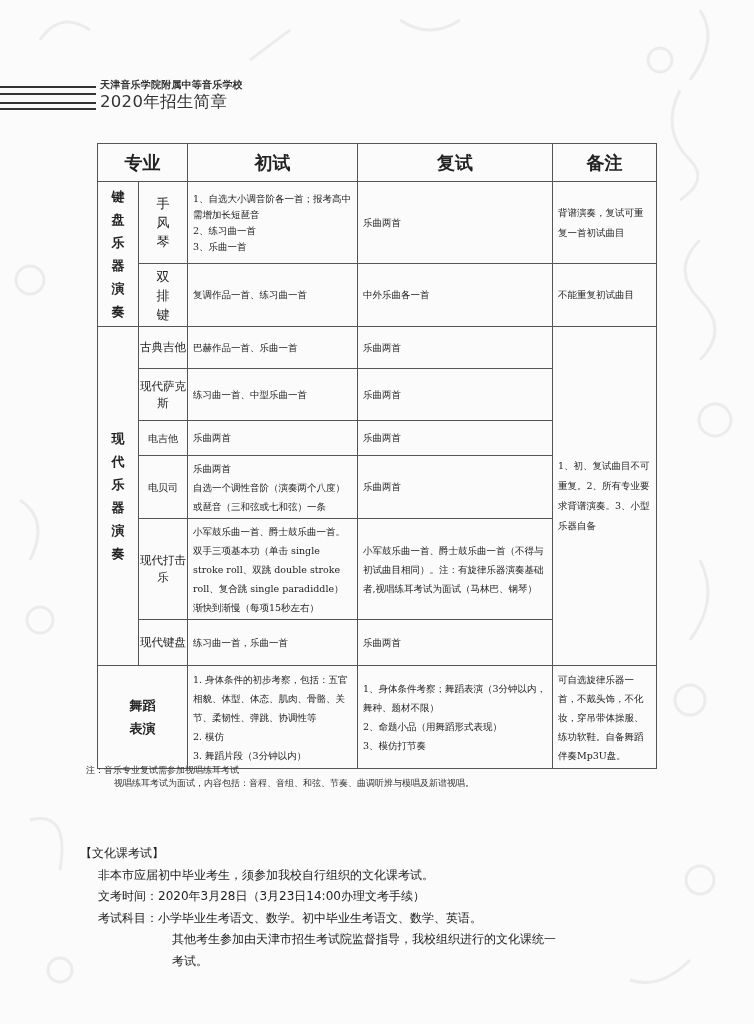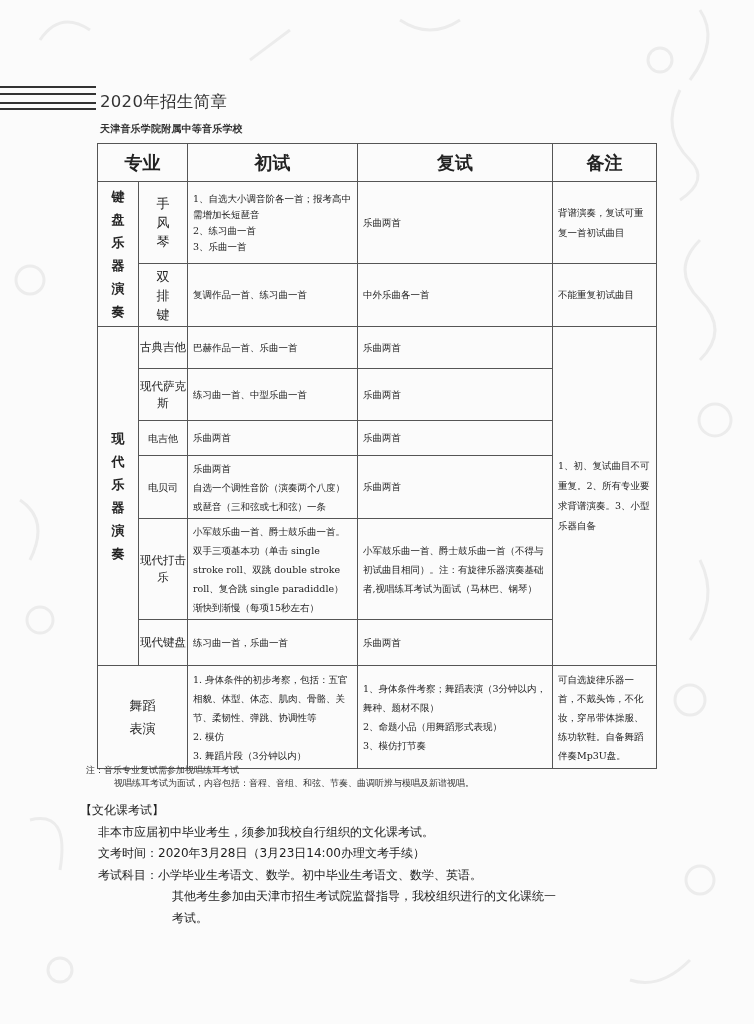--- a/index.html
+++ b/index.html
@@ -5,41 +5,41 @@
   html, body { margin:0; padding:0; }
   body {
     width:754px; height:1024px; position:relative; overflow:hidden;
     background:#fbfbfb;
     font-family:"DejaVu Serif","Liberation Serif",serif;
     color:#222;
   }
   .watermark { position:absolute; inset:0; pointer-events:none; }
   .header { position:absolute; left:0; top:78px; width:300px; height:40px; }
   .hline { position:absolute; left:0; height:1.5px; background:#333; }
-  .school { position:absolute; left:100px; top:0px; font-family:"DejaVu Sans",sans-serif; font-size:10px; font-weight:bold; color:#333; letter-spacing:0.2px;margin-top:44px; }
+  .school { position:absolute; left:100px; top:0px; font-family:"DejaVu Sans",sans-serif; font-size:10px; font-weight:bold; color:#333; letter-spacing:0.2px; }
   .title { position:absolute; left:100px; top:13px; font-family:"DejaVu Sans",sans-serif; font-size:16.5px; color:#333; letter-spacing:0.3px; }
 
   table.main {
     position:absolute; left:97px; top:143px; width:559px;
     border-collapse:collapse; table-layout:fixed;
     font-size:9.5px; line-height:16px; color:#222;
   }
   table.main td, table.main th { border:1px solid #555; padding:0 5px; vertical-align:middle; }
   table.main th { font-size:18px; font-weight:bold; height:37px; text-align:center; }
   .cat { text-align:center; font-weight:bold; font-size:13px; line-height:23px; padding:0 !important; }
   .sub { text-align:center; font-size:11.5px; line-height:17px; padding:0 !important; }
   .sub.vert { font-size:13px; line-height:19px; }
-  .dance-cat { text-align:center; font-weight:normal; font-size:13px; line-height:23px; }
+  .dance-cat { text-align:center; font-weight:bold; font-size:13px; line-height:23px; }
   .cell-line { display:block; }
 
   .note { position:absolute; left:86px; top:764px; font-size:9px; line-height:13px; color:#333; }
   .note .l2 { padding-left:28px; }
 
   .culture { position:absolute; left:86px; top:800px; font-family:"DejaVu Sans",sans-serif; font-size:12px; line-height:21.5px; color:#222; }
-  .culture .heading { margin-left:-6px; }
+  .culture .heading { margin-left:-6px;margin-top:43px; }
   .culture .row { padding-left:12px; white-space:nowrap; }
   .culture .cont { padding-left:86px; white-space:nowrap; }
 </style>
 </head>
 <body>
 
 <svg class="watermark" width="754" height="1024" viewBox="0 0 754 1024">
   <g fill="none" stroke="#ececec" stroke-width="3">
     <path d="M690 80 q30 -40 10 -70"></path>
       <circle cx="660" cy="60" r="12"></circle>

